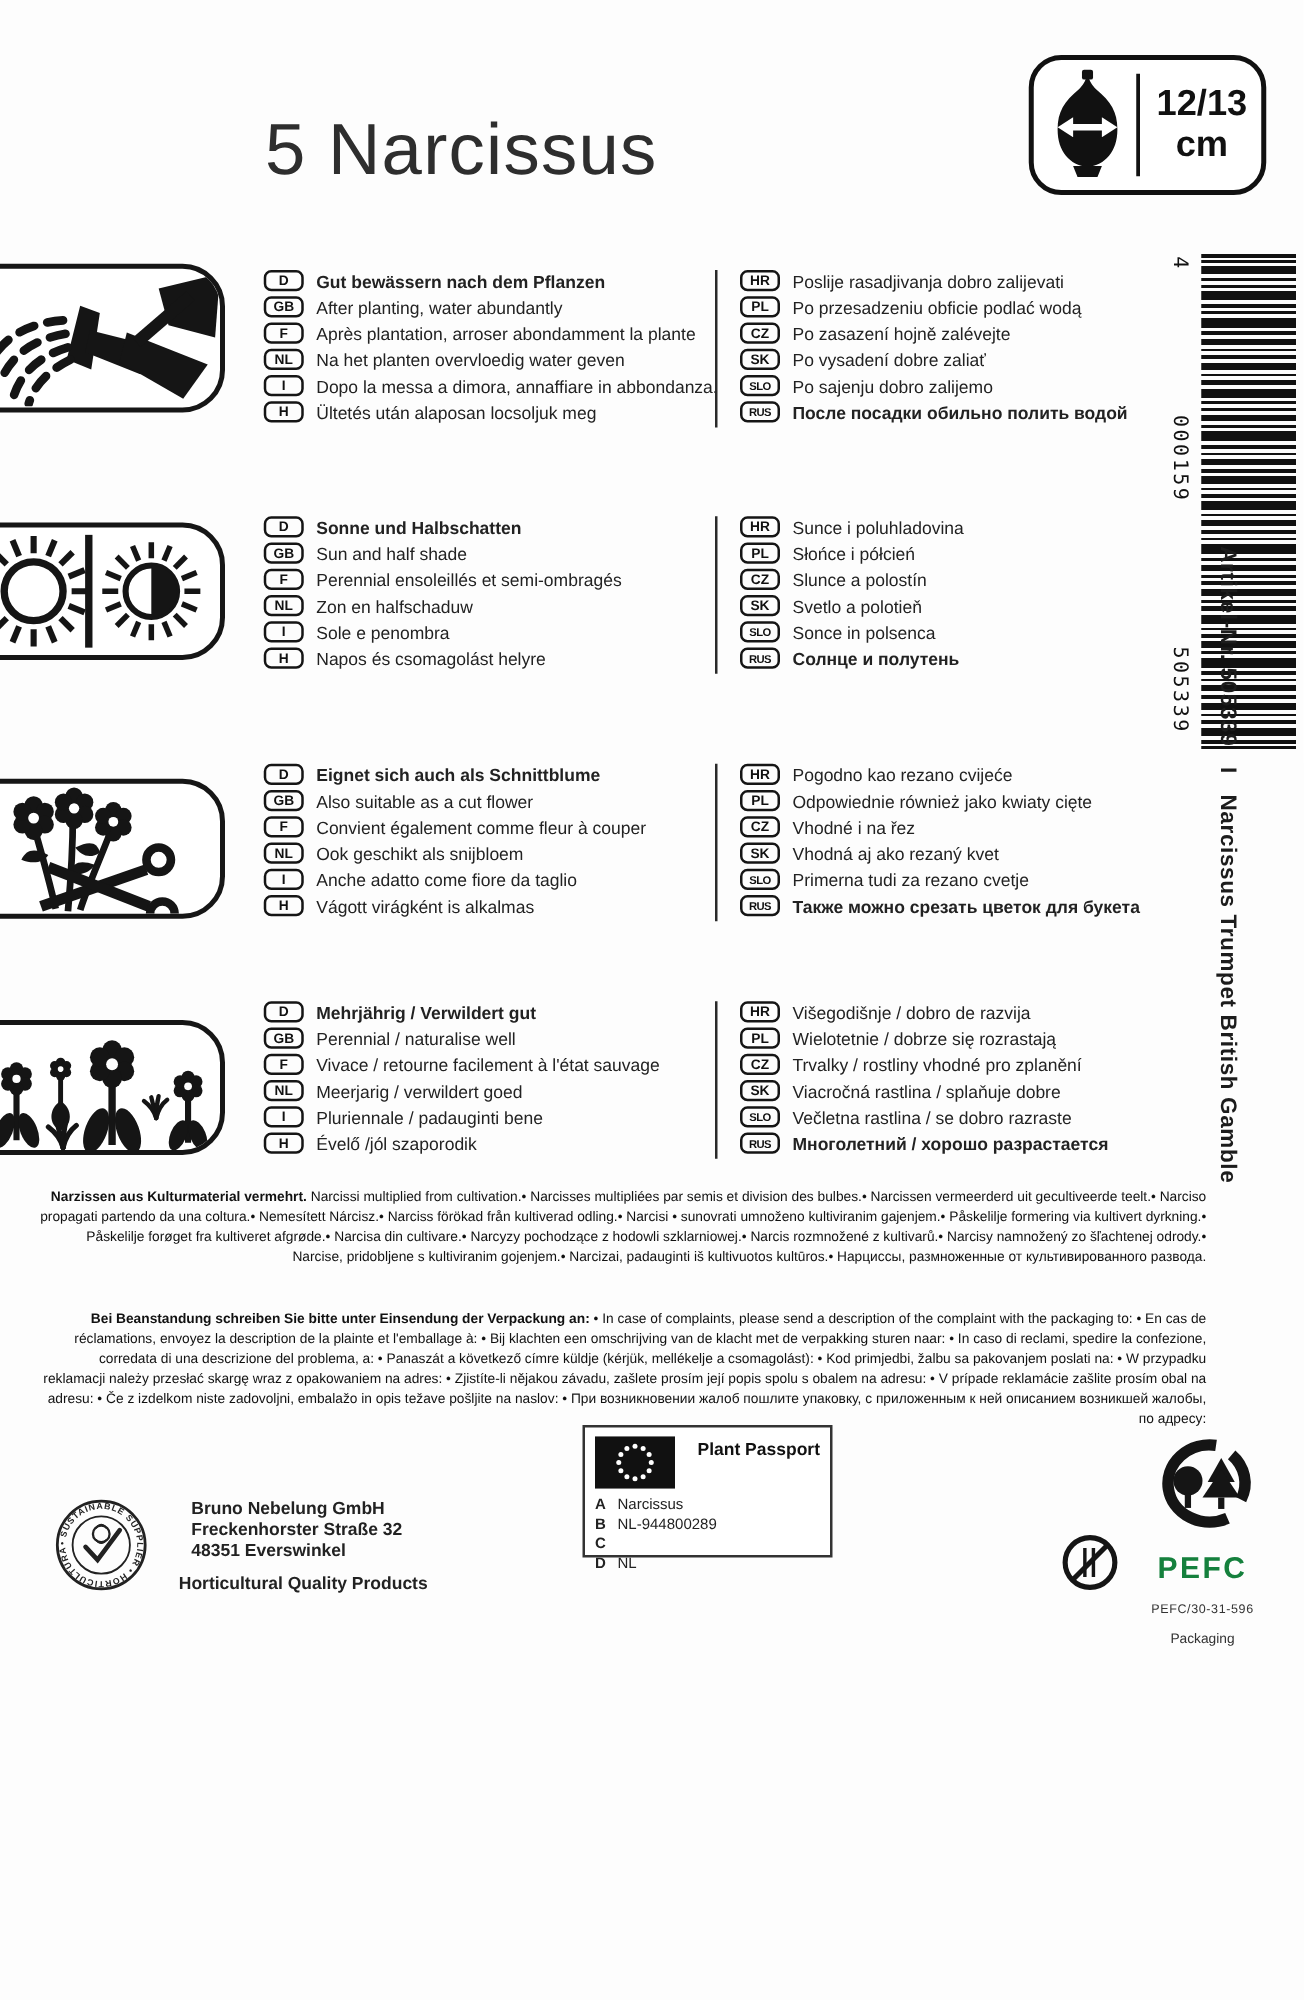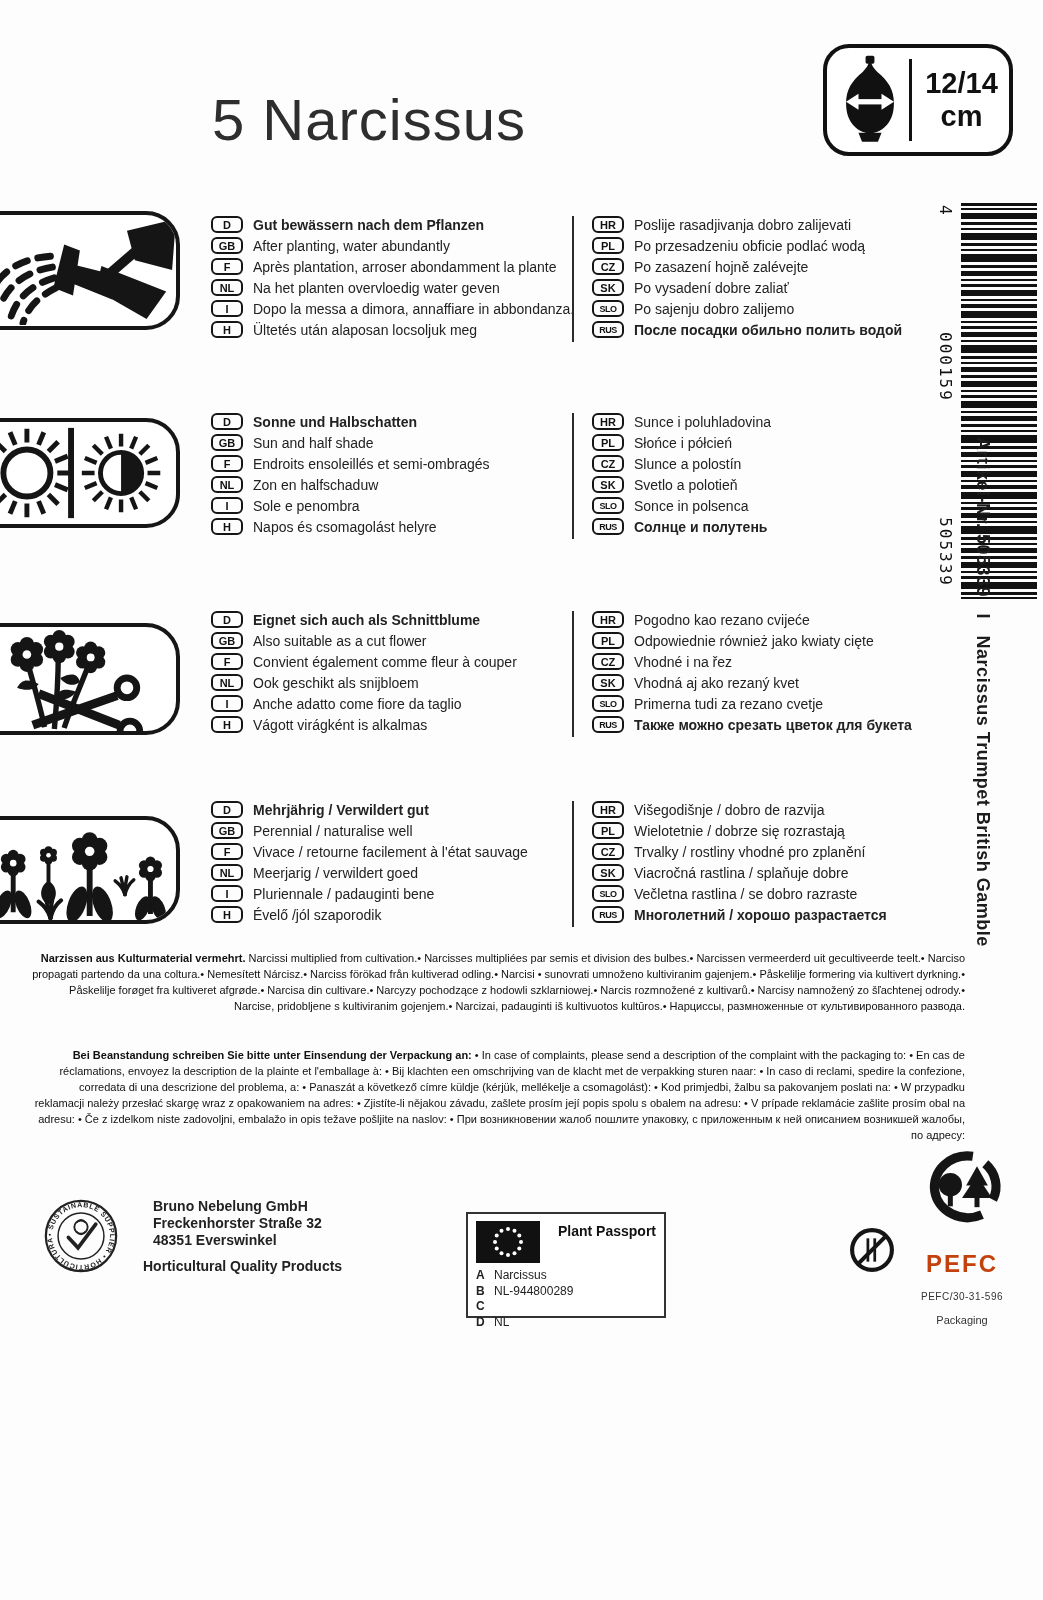--- a/index.html
+++ b/index.html
@@ -43,31 +43,31 @@
 
   
   .article-strip { position:absolute; left:972px; top:437px; writing-mode:vertical-rl; font-size:18px; font-weight:bold;
     color:#1c1c1c; letter-spacing:0.5px; white-space:pre; }
 
   
   .supplier-badge { position:absolute; left:44px; top:1199px; width:74px; height:74px; }
   .address { position:absolute; left:153px; top:1198px; font-size:14px; font-weight:bold; line-height:17px; color:#222; }
   .tagline { position:absolute; left:143px; top:1258px; font-size:14px; font-weight:bold; color:#222; }
 
-  .passport { position:absolute; left:466px; top:1212px; width:200px; height:106px; border:2px solid #333; background:#fff; padding:7px 8px; }
+  .passport { position:absolute; left:466px; top:1140px; width:200px; height:106px; border:2px solid #333; background:#fff; padding:7px 8px; }
   .pp-head { display:flex; align-items:flex-start; justify-content:space-between; }
   .pp-title { font-size:14px; font-weight:bold; color:#111; padding-top:2px; }
   .pp-rows { margin-top:5px; }
   .pp-row { display:flex; font-size:12px; line-height:15.5px; color:#222; }
   .pp-key { font-weight:bold; width:18px; }
 
   .no-eat { position:absolute; left:848px; top:1226px; width:48px; height:48px; }
 
   .pefc { position:absolute; left:912px; top:1148px; width:100px; text-align:center; }
-  .pefc-word { font-size:24px; font-weight:bold; letter-spacing:2px; color:#c2410c; margin-top:18px; }
+  .pefc-word { font-size:24px; font-weight:bold; letter-spacing:2px; color:#15803d; margin-top:8px; }
   .pefc-cert { font-size:10px; color:#333; margin-top:13px; letter-spacing:0.5px; }
   .pefc-caption { font-size:11px; color:#333; margin-top:12px; }
 </style>
 </head>
 <body>
 
 <div class="page">
 
   <div class="page-title">5 Narcissus</div>
 
@@ -75,21 +75,21 @@
     <svg width="62" height="92" viewBox="0 0 70 100">
       <rect x="30" y="0" width="10" height="9" rx="2" fill="#111"></rect>
       <path d="M35,4 C33,11 31,14 27,18 C14,29 8,38 8,54 C8,74 19,86 35,88 C51,86 62,74 62,54 C62,38 56,29 43,18 C39,14 37,11 35,4 Z" fill="#111"></path>
       <path d="M22,87 L48,87 L44,97 L26,97 Z" fill="#111"></path>
       <line x1="17" y1="52" x2="53" y2="52" stroke="#fff" stroke-width="6"></line>
       <polygon points="8,52 22,43 22,61" fill="#fff"></polygon>
       <polygon points="62,52 48,43 48,61" fill="#fff"></polygon>
     </svg>
     <div class="size-sep"></div>
     <div class="size-text">
-      <div>12/14</div>
+      <div>12/13</div>
       <div>cm</div>
     </div>
   </div>
 
   <div class="barcode-wrap">
     <div class="barcode-inner">
       <svg width="398" height="76" viewBox="0 0 398 76" shape-rendering="crispEdges">
         <g fill="#111">
           <rect x="0" width="3" height="76"></rect>
             <rect x="5" width="2" height="76"></rect>
@@ -283,21 +283,21 @@
         <div class="lang-line bold">
           <span class="lang-badge">D</span>
           <span class="lang-text">Sonne und Halbschatten</span>
         </div>
         <div class="lang-line">
           <span class="lang-badge">GB</span>
           <span class="lang-text">Sun and half shade</span>
         </div>
         <div class="lang-line">
           <span class="lang-badge">F</span>
-          <span class="lang-text">Endroits ensoleillés et semi-ombragés</span>
+          <span class="lang-text">Perennial ensoleillés et semi-ombragés</span>
         </div>
         <div class="lang-line">
           <span class="lang-badge">NL</span>
           <span class="lang-text">Zon en halfschaduw</span>
         </div>
         <div class="lang-line">
           <span class="lang-badge">I</span>
           <span class="lang-text">Sole e penombra</span>
         </div>
         <div class="lang-line">

